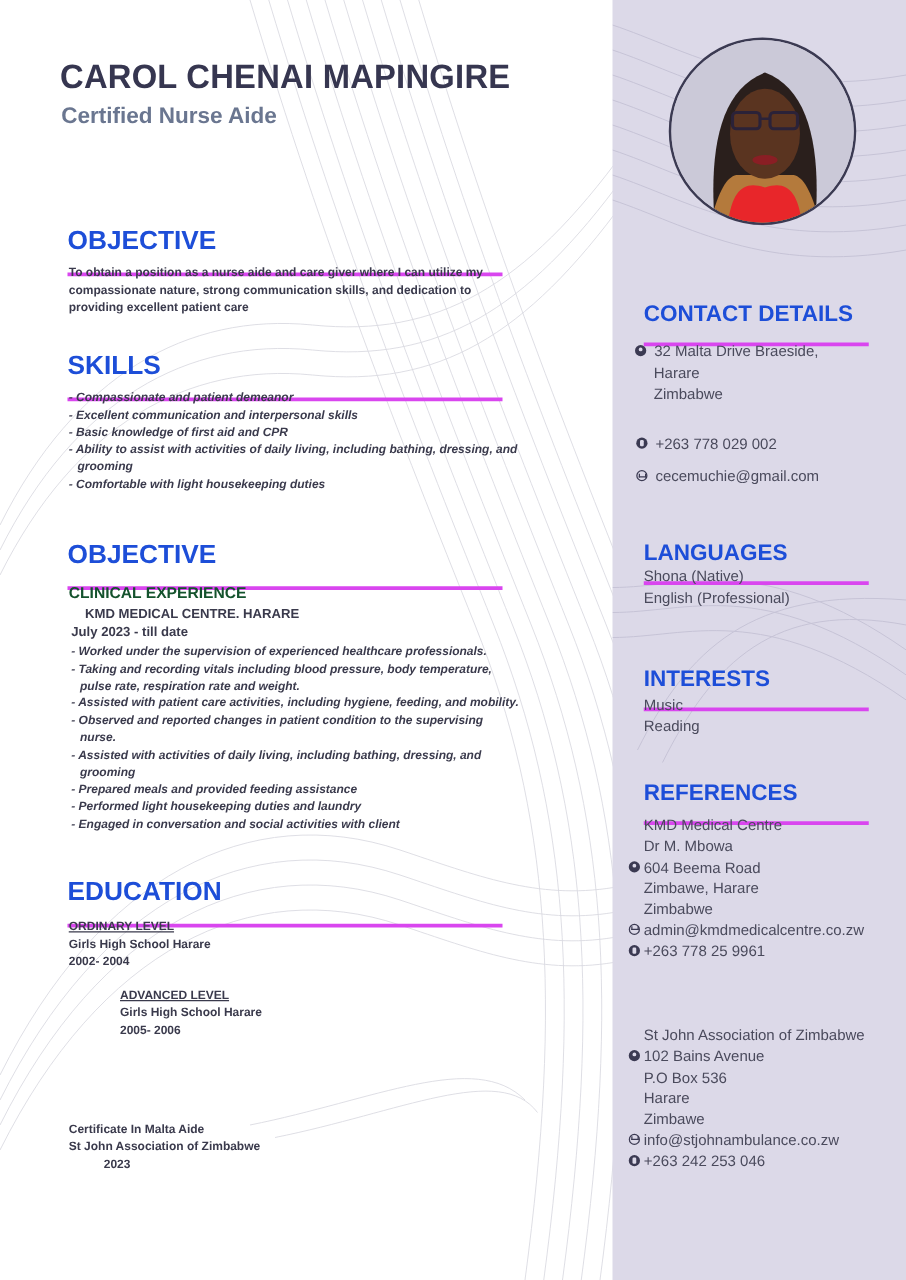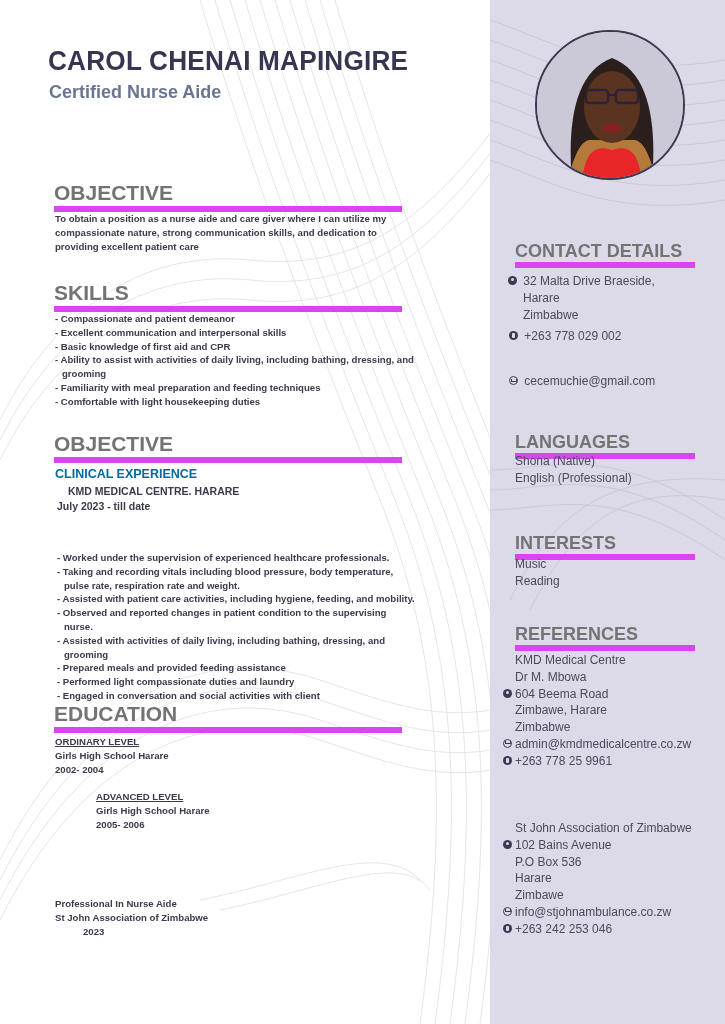--- a/index.html
+++ b/index.html
@@ -6,29 +6,29 @@
   html, body { width: 725px; height: 1024px; background: #ffffff; overflow: hidden; }
   body { position: relative; font-family: "Liberation Sans", "DejaVu Sans", sans-serif; color: #3a3a4c; }
 
   .bg-waves { position: absolute; left: 0; top: 0; width: 725px; height: 1024px; pointer-events: none; z-index: 0; }
   .sidebar { position: absolute; left: 490px; top: 0; width: 235px; height: 1024px; background: #dcd9e8; z-index: 0; }
   .content { position: absolute; inset: 0; z-index: 2; }
 
   .name { position: absolute; left: 48px; top: 46px; font-size: 27px; font-weight: 700; color: #363650; letter-spacing: 0.2px; white-space: nowrap; transform: scaleX(0.97); transform-origin: left; }
   .title { position: absolute; left: 49px; top: 82px; font-size: 18px; font-weight: 700; color: #6a7690; white-space: nowrap; }
 
-  .section-head { position: absolute; font-size: 21px; font-weight: 700; color: #737373; white-space: nowrap; border-bottom: 6px solid #d946ef; padding-bottom: 0px; line-height: 26px; }
+  .section-head { position: absolute; font-size: 21px; font-weight: 700; color: #1d4ed8; white-space: nowrap; border-bottom: 3px solid #d946ef; padding-bottom: 12px; line-height: 26px; }
   .left-head { left: 54px; width: 348px; }
   .right-head { left: 515px; width: 180px; font-size: 18px; line-height: 22px; }
 
   .body-text { position: absolute; font-size: 9.6px; font-weight: 700; color: #3a3a4c; line-height: 13.8px; }
   .left-col { left: 55px; width: 370px; }
-  .bullet { display: block; padding-left: 7px; text-indent: -7px; white-space: normal; }
+  .bullet { display: block; padding-left: 7px; text-indent: -7px; white-space: normal; font-style: italic; }
 
-  .exp-head { position: absolute; left: 55px; font-size: 12.5px; font-weight: 700; color: #0369a1; white-space: nowrap; }
+  .exp-head { position: absolute; left: 55px; font-size: 12.5px; font-weight: 700; color: #14532d; white-space: nowrap; }
   .exp-sub { position: absolute; left: 57px; font-size: 10.5px; font-weight: 700; color: #3a3a4c; white-space: nowrap; }
 
   .edu-level { text-decoration: underline; display: block; }
 
   .photo-wrap { position: absolute; left: 535px; top: 30px; width: 150px; height: 150px; border-radius: 50%; border: 2px solid #3b3a52; overflow: hidden; background: #c9c7d6; }
 
   .right-text { position: absolute; font-size: 12px; color: #4a4a5c; line-height: 16.8px; white-space: nowrap; }
   .icon { display: inline-block; width: 9px; height: 9px; border-radius: 50%; background: #3b3a52; vertical-align: 0px; margin-right: 3px; position: relative; }
   .icon.pin::after { content: ""; position: absolute; left: 3px; top: 2px; width: 3px; height: 3px; border-radius: 50%; background: #dcd9e8; }
   .icon.phone::after { content: ""; position: absolute; left: 3px; top: 2px; width: 3px; height: 5px; border-radius: 1px; background: #dcd9e8; }
@@ -103,64 +103,63 @@
 
   <div class="section-head left-head" style="top:180px;">OBJECTIVE</div>
   <div class="body-text left-col" style="top:212px; width:360px;">To obtain a position as a nurse aide and care giver where I can utilize my compassionate nature, strong communication skills, and dedication to providing excellent patient care</div>
 
   <div class="section-head left-head" style="top:280px;">SKILLS</div>
   <div class="body-text left-col" style="top:312px; width:362px;">
     <span class="bullet">- Compassionate and patient demeanor</span>
     <span class="bullet">- Excellent communication and interpersonal skills</span>
     <span class="bullet">- Basic knowledge of first aid and CPR</span>
     <span class="bullet">- Ability to assist with activities of daily living, including bathing, dressing, and grooming</span>
-    <span class="bullet">- Familiarity with meal preparation and feeding techniques</span>
     <span class="bullet">- Comfortable with light housekeeping duties</span>
   </div>
 
   <div class="section-head left-head" style="top:431px;">OBJECTIVE</div>
   <div class="exp-head" style="top:467px;">CLINICAL EXPERIENCE</div>
   <div class="exp-sub" style="top:485px;padding-left:11px;">KMD MEDICAL CENTRE. HARARE</div>
   <div class="exp-sub" style="top:500px;">July 2023 - till date</div>
-  <div class="body-text" style="left:57px; top:515px; width:360px;margin-top:36px;">
+  <div class="body-text" style="left:57px; top:515px; width:360px;">
     <span class="bullet">- Worked under the supervision of experienced healthcare professionals.</span>
     <span class="bullet">- Taking and recording vitals including blood pressure, body temperature, pulse rate, respiration rate and weight.</span>
     <span class="bullet">- Assisted with patient care activities, including hygiene, feeding, and mobility.</span>
     <span class="bullet">- Observed and reported changes in patient condition to the supervising nurse.</span>
     <span class="bullet">- Assisted with activities of daily living, including bathing, dressing, and grooming</span>
     <span class="bullet">- Prepared meals and provided feeding assistance</span>
-    <span class="bullet">- Performed light compassionate duties and laundry</span>
+    <span class="bullet">- Performed light housekeeping duties and laundry</span>
     <span class="bullet">- Engaged in conversation and social activities with client</span>
   </div>
 
   <div class="section-head left-head" style="top:701px;">EDUCATION</div>
   <div class="body-text left-col" style="top:735px;">
     <span class="edu-level">ORDINARY LEVEL</span>
     <span style="display:block;">Girls High School Harare</span>
     <span style="display:block;">2002- 2004</span>
   </div>
   <div class="body-text left-col" style="top:790px;margin-left:41px;">
     <span class="edu-level">ADVANCED LEVEL</span>
     <span style="display:block;">Girls High School Harare</span>
     <span style="display:block;">2005- 2006</span>
   </div>
 
   <div class="body-text left-col" style="top:897px;">
-    <span style="display:block;">Professional In Nurse Aide</span>
+    <span style="display:block;">Certificate In Malta Aide</span>
     <span style="display:block;">St John Association of Zimbabwe</span>
     <span style="display:block;margin-left:28px;">2023</span>
   </div>
 
   <div class="section-head right-head" style="top:240px;">CONTACT DETAILS</div>
   <div class="right-text" style="left:508px; top:273px;">
     <div><span class="icon pin"></span> <span>32 Malta Drive Braeside,</span></div>
     <div style="padding-left:15px;">Harare</div>
     <div style="padding-left:15px;">Zimbabwe</div>
   </div>
-  <div class="right-text" style="left:509px; top:328px;">
+  <div class="right-text" style="left:509px; top:347px;">
     <span class="icon phone"></span> <span>+263 778 029 002</span>
   </div>
   <div class="right-text" style="left:509px; top:373px;">
     <span class="icon mail"></span> <span>cecemuchie@gmail.com</span>
   </div>
 
   <div class="section-head right-head" style="top:431px;">LANGUAGES</div>
   <div class="right-text" style="left:515px; top:453px;">
     <div>Shona (Native)</div>
     <div>English (Professional)</div>

